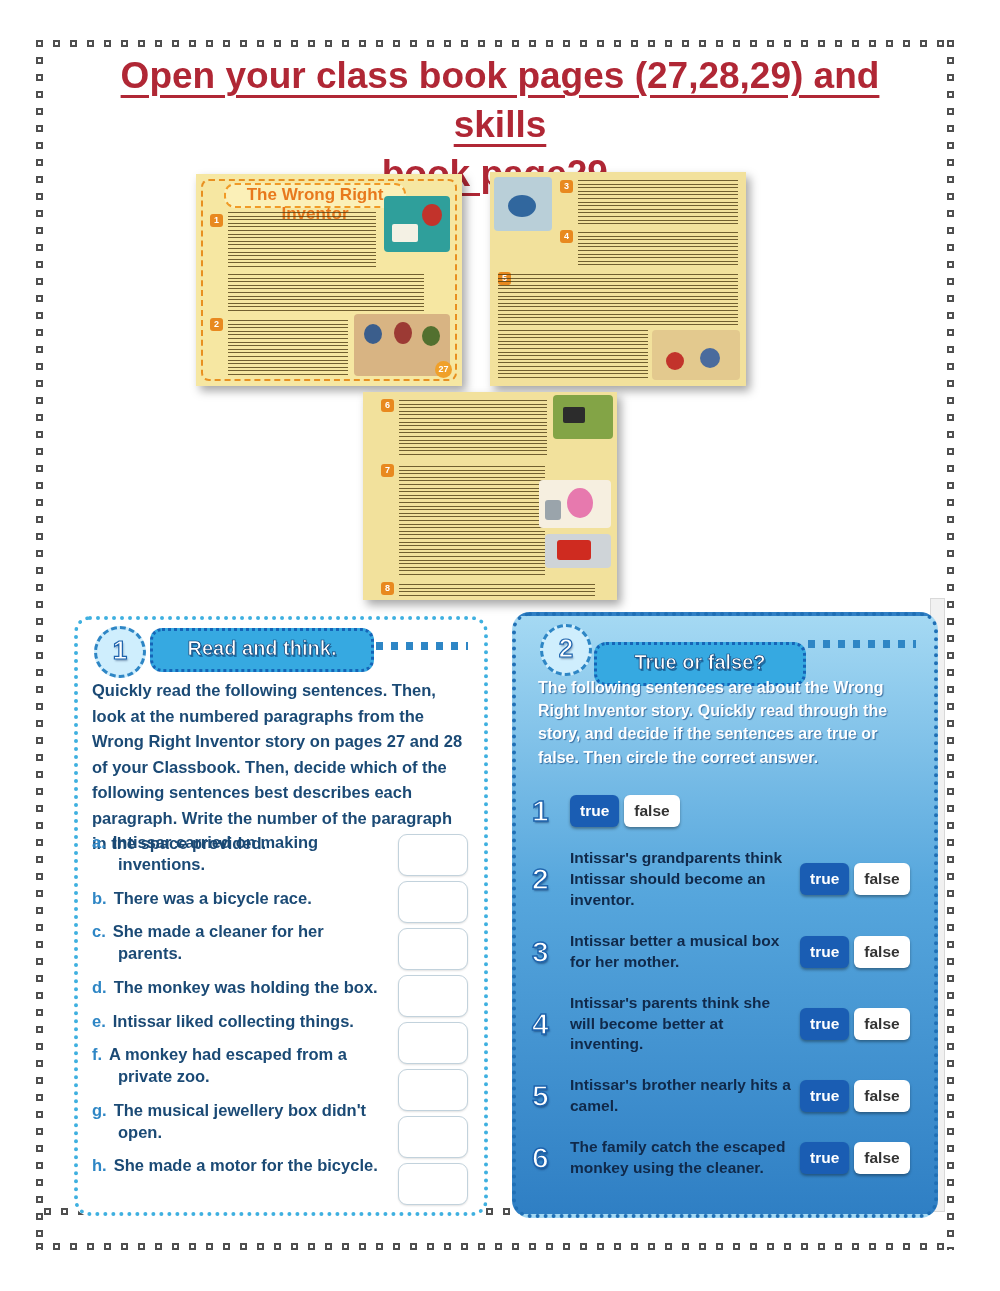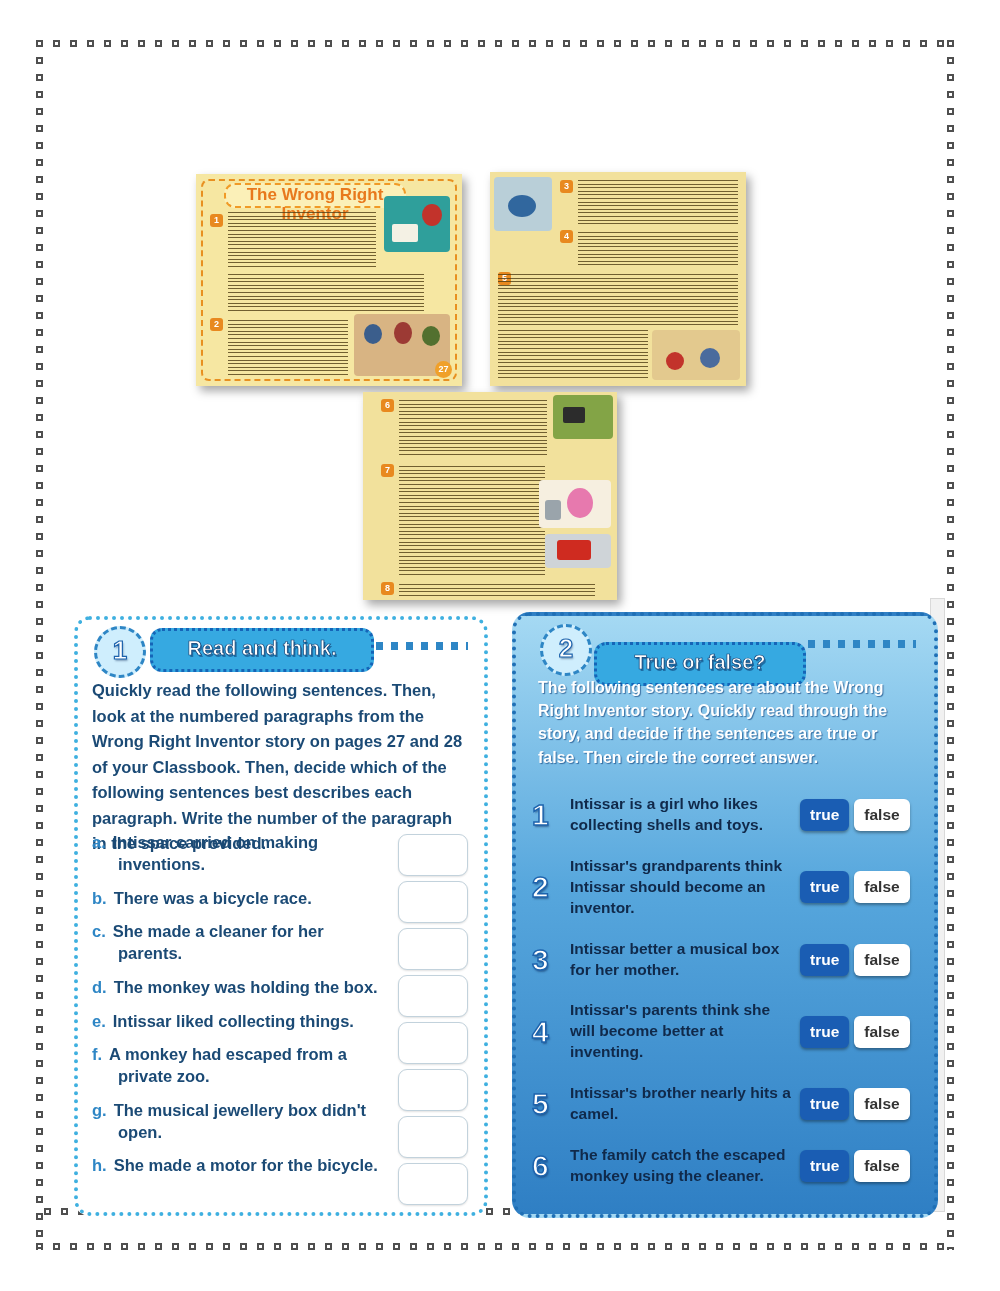--- a/index.html
+++ b/index.html
@@ -88,20 +88,24 @@
 <body>
 
 <div class="page">
 
   <div class="sq-h" style="left:36px;top:40px;width:918px;"></div>
   <div class="sq-h" style="left:36px;top:1243px;width:918px;"></div>
   <div class="sq-v" style="left:36px;top:40px;height:1210px;"></div>
   <div class="sq-v" style="left:947px;top:40px;height:1210px;"></div>
   <div class="sq-h" style="left:44px;top:1208px;width:884px;"></div>
 
+  <div class="title">
+    <span>Open your class book pages (27,28,29) and skills</span>
+    <span>book page29.</span>
+  </div>
 
   <div class="cb cb27">
     <div class="frame"></div>
     <div class="cb-banner">The Wrong Right Inventor</div>
     <div class="pnum" style="left:14px;top:40px;">1</div>
     <div class="pnum" style="left:14px;top:144px;">2</div>
     <div class="greek" style="left:32px;top:38px;width:148px;height:58px;"></div>
     <div class="greek" style="left:32px;top:100px;width:196px;height:40px;"></div>
     <div class="greek" style="left:32px;top:146px;width:120px;height:56px;"></div>
     <div class="ill" style="left:188px;top:22px;width:66px;height:56px;background:#2f9f9b;">
@@ -185,21 +189,20 @@
 
   <div class="ex2">
     <div class="hdr-badge" style="left:24px;top:8px;">2</div>
     <div class="hdr-banner" style="left:78px;top:10px;width:206px;margin-top:16px;">True or false?</div>
     <div class="dot-trail" style="left:292px;top:24px;width:108px;"></div>
     <div class="ex2-instr">The following sentences are about the Wrong Right Inventor story. Quickly read through the story, and decide if the sentences are true or false. Then circle the correct answer.</div>
 
     <div class="ex2-items">
       <div class="ex2-item">
         <span class="num">1</span>
-        <span class="txt">Intissar is a girl who likes collecting shells and toys.</span>
         <span class="tf">
           <button class="bt">true</button>
           <button class="bf">false</button>
         </span>
       </div>
       <div class="ex2-item">
         <span class="num">2</span>
         <span class="txt">Intissar's grandparents think Intissar should become an inventor.</span>
         <span class="tf">
           <button class="bt">true</button>

